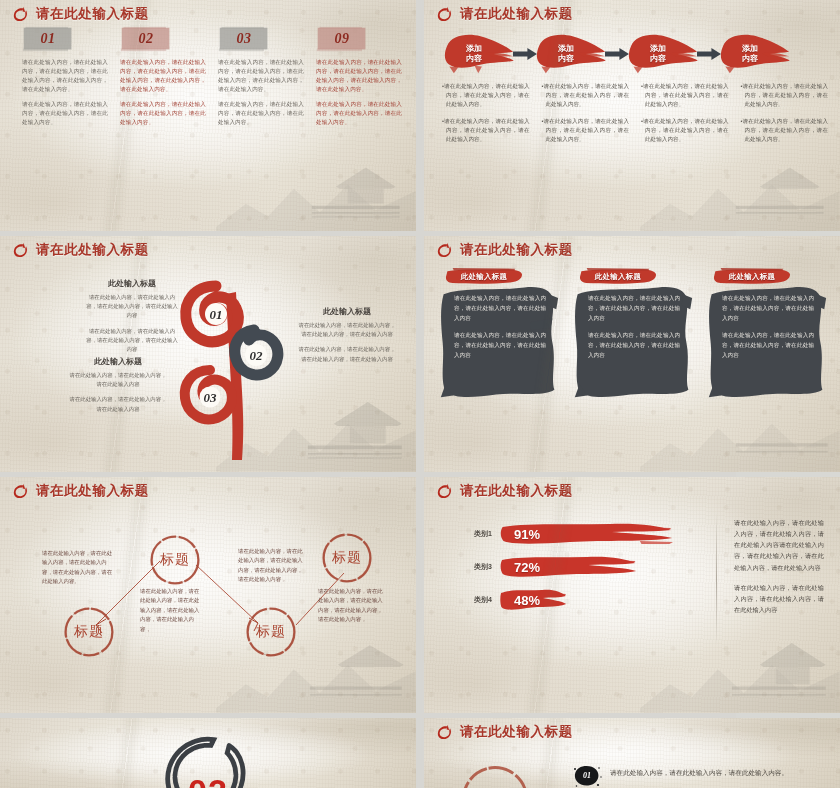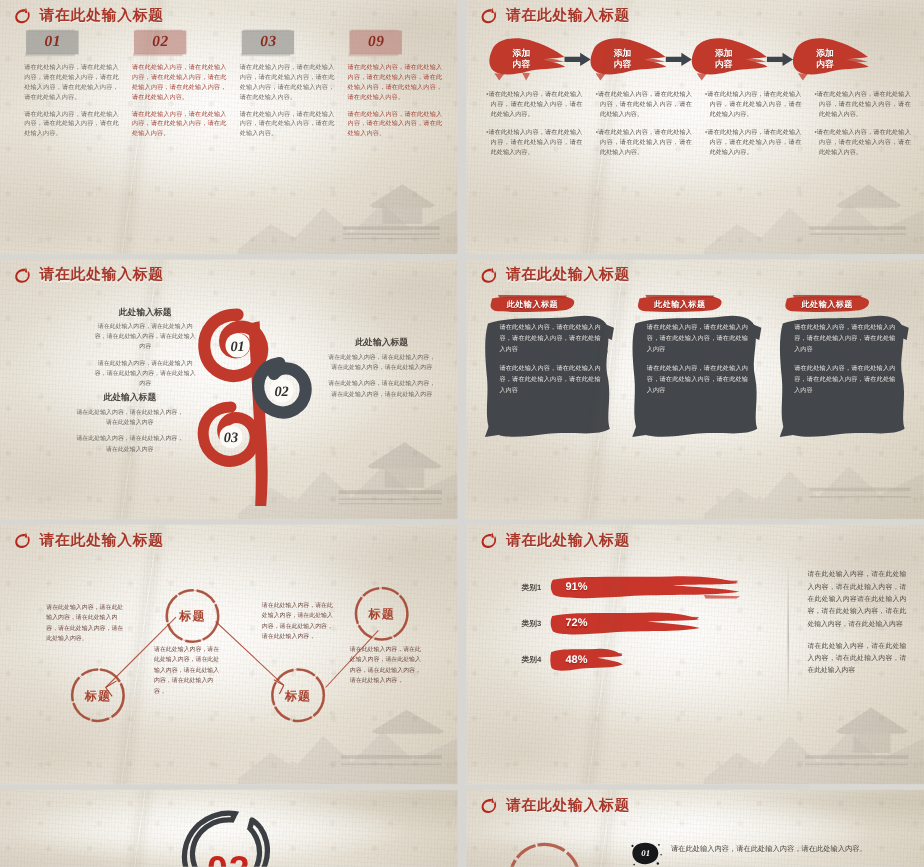--- a/index.html
+++ b/index.html
@@ -84,32 +84,32 @@
                 display:flex;align-items:center;justify-content:center;}
   .card .redtag span{position:relative;z-index:3;color:#fff;font-size:7.4px;font-weight:bold;
                      letter-spacing:.4px;text-shadow:0 1px 1px rgba(80,12,8,.55);}
   .card .inkbody{position:absolute;left:0;right:0;top:13px;bottom:0;}
   .card .txtwrap{position:absolute;left:16px;right:14px;top:26px;z-index:5;}
   .txt4{font-size:5.6px;line-height:1.75;color:#e7e4de;margin-bottom:8px;text-align:justify;}
 
   
   .circlestamp{position:absolute;width:54px;height:54px;display:flex;
                align-items:center;justify-content:center;}
-  .circlestamp span{position:relative;z-index:4;color:#a8432f;font-weight:bold;font-size:11px;
+  .circlestamp span{position:relative;z-index:4;color:#a8432f;font-weight:normal;font-size:14px;
                     letter-spacing:1px;}
   .tx5{position:absolute;font-size:5.4px;line-height:1.75;color:#6e4b43;}
 
   
   .chart{position:absolute;left:28px;top:40px;width:240px;}
   .crow{display:flex;align-items:center;height:33px;}
   .clabel{width:40px;font-size:7px;font-weight:bold;color:#4d4842;text-align:right;
           padding-right:8px;flex:0 0 auto;}
   .cbarwrap{position:relative;flex:1 1 auto;height:26px;}
   .cval{position:absolute;left:14px;top:50%;transform:translateY(-50%);z-index:4;
-        color:#fff;font-size:10px;font-weight:bold;text-shadow:0 1px 1px rgba(110,20,12,.5);}
+        color:#fff;font-size:13px;font-weight:bold;text-shadow:0 1px 1px rgba(110,20,12,.5);}
   .divider6{position:absolute;left:292px;top:36px;width:1px;height:132px;
             background:linear-gradient(180deg,rgba(120,110,95,0),rgba(120,110,95,.55),rgba(120,110,95,0));}
   .side6{position:absolute;left:310px;top:40px;right:16px;}
   .tx6{font-size:6.2px;line-height:1.8;color:#4f4a44;margin-bottom:9px;text-align:justify;}
 
   
   .s7wrap{position:absolute;inset:0;}
   .bignum{position:absolute;left:50%;transform:translateX(-50%);top:54px;
           font-size:34px;font-weight:bold;color:#c9241c;letter-spacing:1px;
           font-family:"Liberation Sans",sans-serif;}

